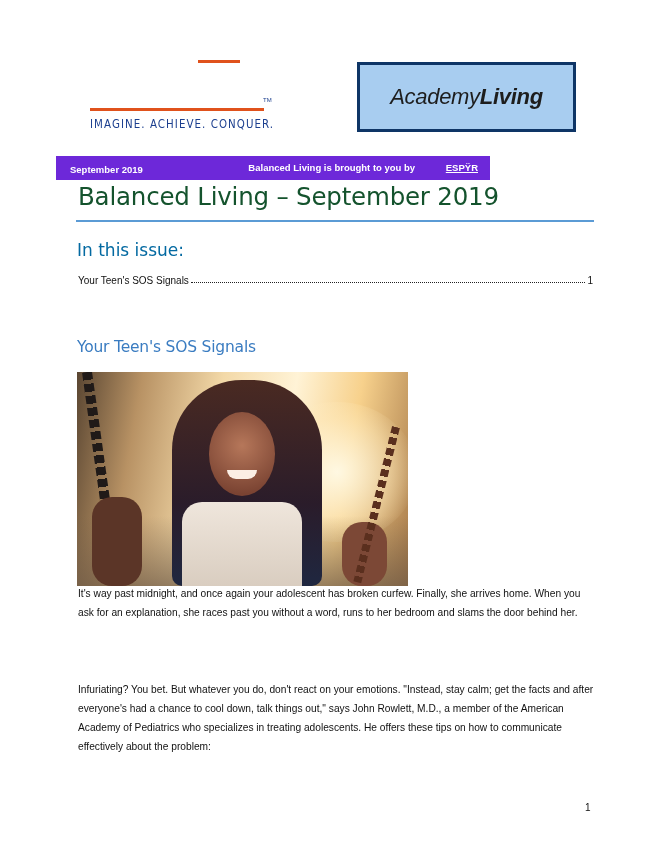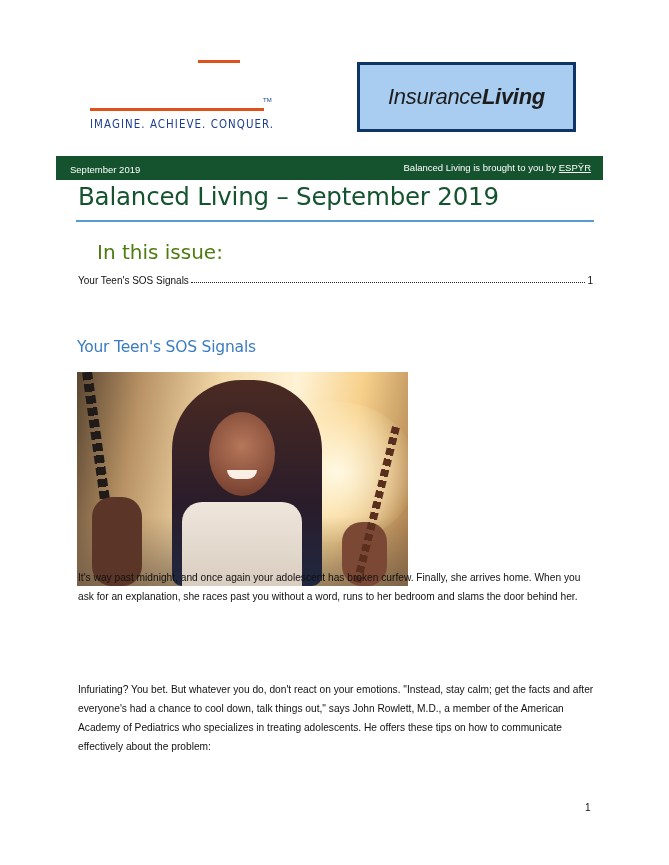--- a/index.html
+++ b/index.html
@@ -17,32 +17,32 @@
                    color: #1c3f8f; font-family: "DejaVu Sans", sans-serif; transform: scaleX(0.82);
                    transform-origin: left top; white-space: nowrap; }
 
   .bl-logo { position: absolute; left: 357px; top: 62px; width: 219px; height: 70px;
              background: #a8cdf0; border: 3px solid #0e3566; box-sizing: border-box;
              display: flex; align-items: center; justify-content: center; }
   .bl-text { font-style: italic; font-size: 22px; color: #1d1d1d; letter-spacing: -0.3px; }
   .bl-text b { font-weight: 700; margin-top: 12px; }
 
   
-  .band { position: absolute; left: 56px; top: 156px; width: 547px; height: 24px; background: #14532d;
-          color: #fff; font-size: 9.5px; font-weight: 400; }
+  .band { position: absolute; left: 56px; top: 156px; width: 434px; height: 24px; background: #6d28d9;
+          color: #fff; font-size: 9.5px; font-weight: 700; }
   .band-left { position: absolute; left: 14px; top: 8px; }
   .band-right { position: absolute; right: 12px; top: 6px; }
-  .band-right u { text-decoration: underline; }
+  .band-right u { text-decoration: underline; margin-left: 28px; }
 
   .page-title { position: absolute; left: 78px; top: 182px; font-family: "DejaVu Sans", sans-serif;
                 font-size: 24.5px; color: #14532d; letter-spacing: -0.2px; white-space: nowrap; }
   .title-rule { position: absolute; left: 76px; top: 220px; width: 518px; height: 2px; background: #5b9bd5; }
 
   .issue-heading { position: absolute; left: 77px; top: 240px; font-family: "DejaVu Sans", sans-serif;
-                   font-size: 20px; color: #4d7c0f; margin-left: 20px; }
+                   font-size: 17px; color: #0369a1; }
   .toc { position: absolute; left: 78px; top: 263px; width: 515px; }
   .toc-row { display: flex; align-items: flex-end; height: 22.5px; font-size: 10px; color: #111; }
   .toc-label { white-space: nowrap; }
   .toc-dots { flex: 1; border-bottom: 1px dotted #222; margin: 0 2px 3px 2px; height: 1px; }
   .toc-page { white-space: nowrap; }
 
   .section-heading { position: absolute; left: 77px; top: 338px; font-family: "DejaVu Sans", sans-serif;
                      font-size: 15.5px; color: #3a7cc1; letter-spacing: -0.2px; }
 
   .photo { position: absolute; left: 77px; top: 372px; width: 331px; height: 214px; overflow: hidden;
@@ -59,37 +59,37 @@
   .photo .shirt { position: absolute; left: 105px; top: 130px; width: 120px; height: 84px; border-radius: 20px 20px 0 0;
                   background: linear-gradient(180deg, #efe6dc 0%, #d9cdc0 100%); }
   .photo .arm-l { position: absolute; left: 15px; top: 125px; width: 50px; height: 89px; border-radius: 20px; background: #5b3527; }
   .photo .arm-r { position: absolute; left: 265px; top: 150px; width: 45px; height: 64px; border-radius: 20px; background: #7c4836; }
   .photo .chain-l { position: absolute; left: 5px; top: 0; width: 10px; height: 200px;
                     background: repeating-linear-gradient(180deg, #201a18 0 8px, transparent 8px 12px); transform: rotate(-8deg); transform-origin: top; }
   .photo .chain-r { position: absolute; left: 315px; top: 55px; width: 8px; height: 160px;
                     background: repeating-linear-gradient(180deg, #5a2f1e 0 7px, transparent 7px 11px); transform: rotate(14deg); transform-origin: top; }
 
   .para { position: absolute; left: 78px; width: 520px; font-size: 10.2px; line-height: 19px; color: #111; }
-  .para1 { top: 568px; }
+  .para1 { top: 584px; }
   .para2 { top: 680px; }
 
   .page-num { position: absolute; left: 585px; top: 802px; font-size: 10px; color: #111; }
 </style>
 </head>
 <body>
 
 <div class="espyr-logo">
   <div class="espyr-top-bar"></div>
   <div class="espyr-tm">TM</div>
   <div class="espyr-underline"></div>
   <div class="espyr-tagline">IMAGINE. ACHIEVE. CONQUER.</div>
 </div>
 
 <div class="bl-logo">
-  <span class="bl-text"><span>Insurance</span><b>Living</b></span>
+  <span class="bl-text"><span>Academy</span><b>Living</b></span>
 </div>
 
 <div class="band">
   <span class="band-left">September 2019</span>
   <span class="band-right"><span>Balanced Living is brought to you by </span><u>ESPŸR</u></span>
 </div>
 
 <div class="page-title">Balanced Living – September 2019</div>
 <div class="title-rule"></div>
 

